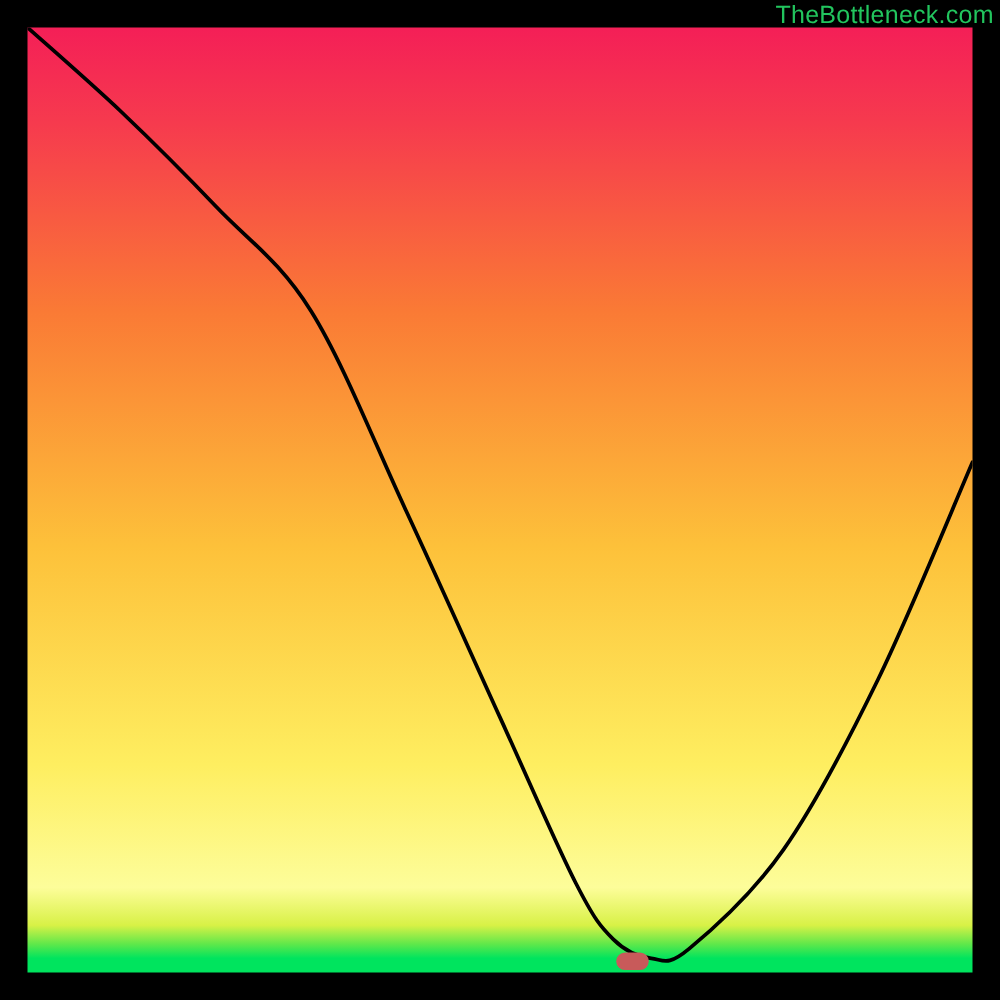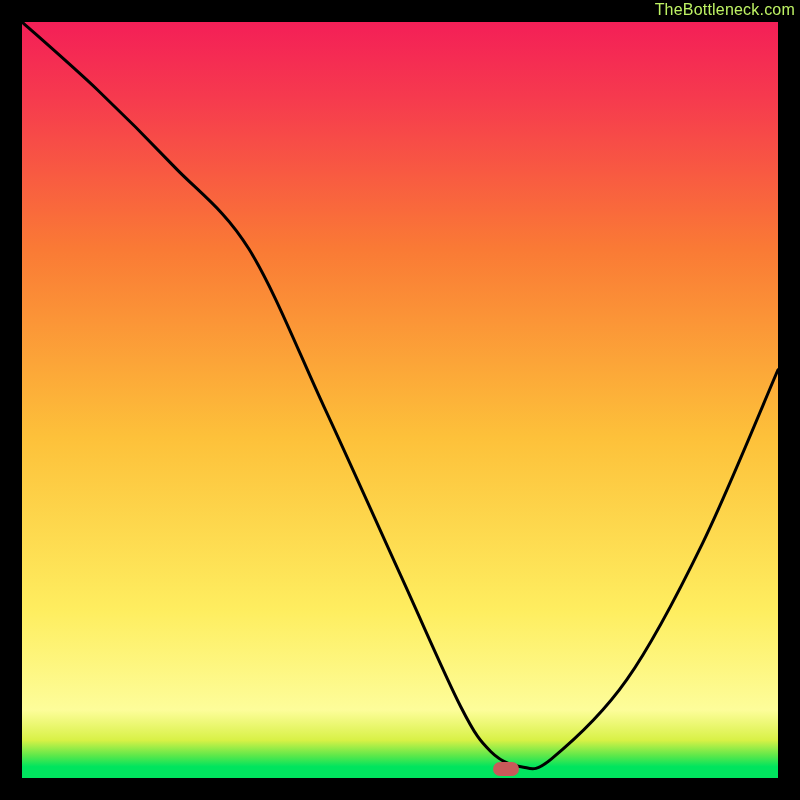--- a/index.html
+++ b/index.html
@@ -51,22 +51,22 @@
     width: 26px;
     height: 14px;
     border-radius: 7px;
     background: #c85a5a;
     transform: translate(-50%, -50%);
   }
   .watermark {
     position: absolute;
     top: 1px;
     right: 5px;
-    color: #bef264;
-    font-size: 16px;
+    color: #22c55e;
+    font-size: 20px;
     letter-spacing: 0.2px;
     user-select: none;
   }
 </style>
 </head>
 <body>
 
 <div class="frame">
   <div class="plot">
     <svg class="curve" viewBox="0 0 756 756" preserveAspectRatio="none">

